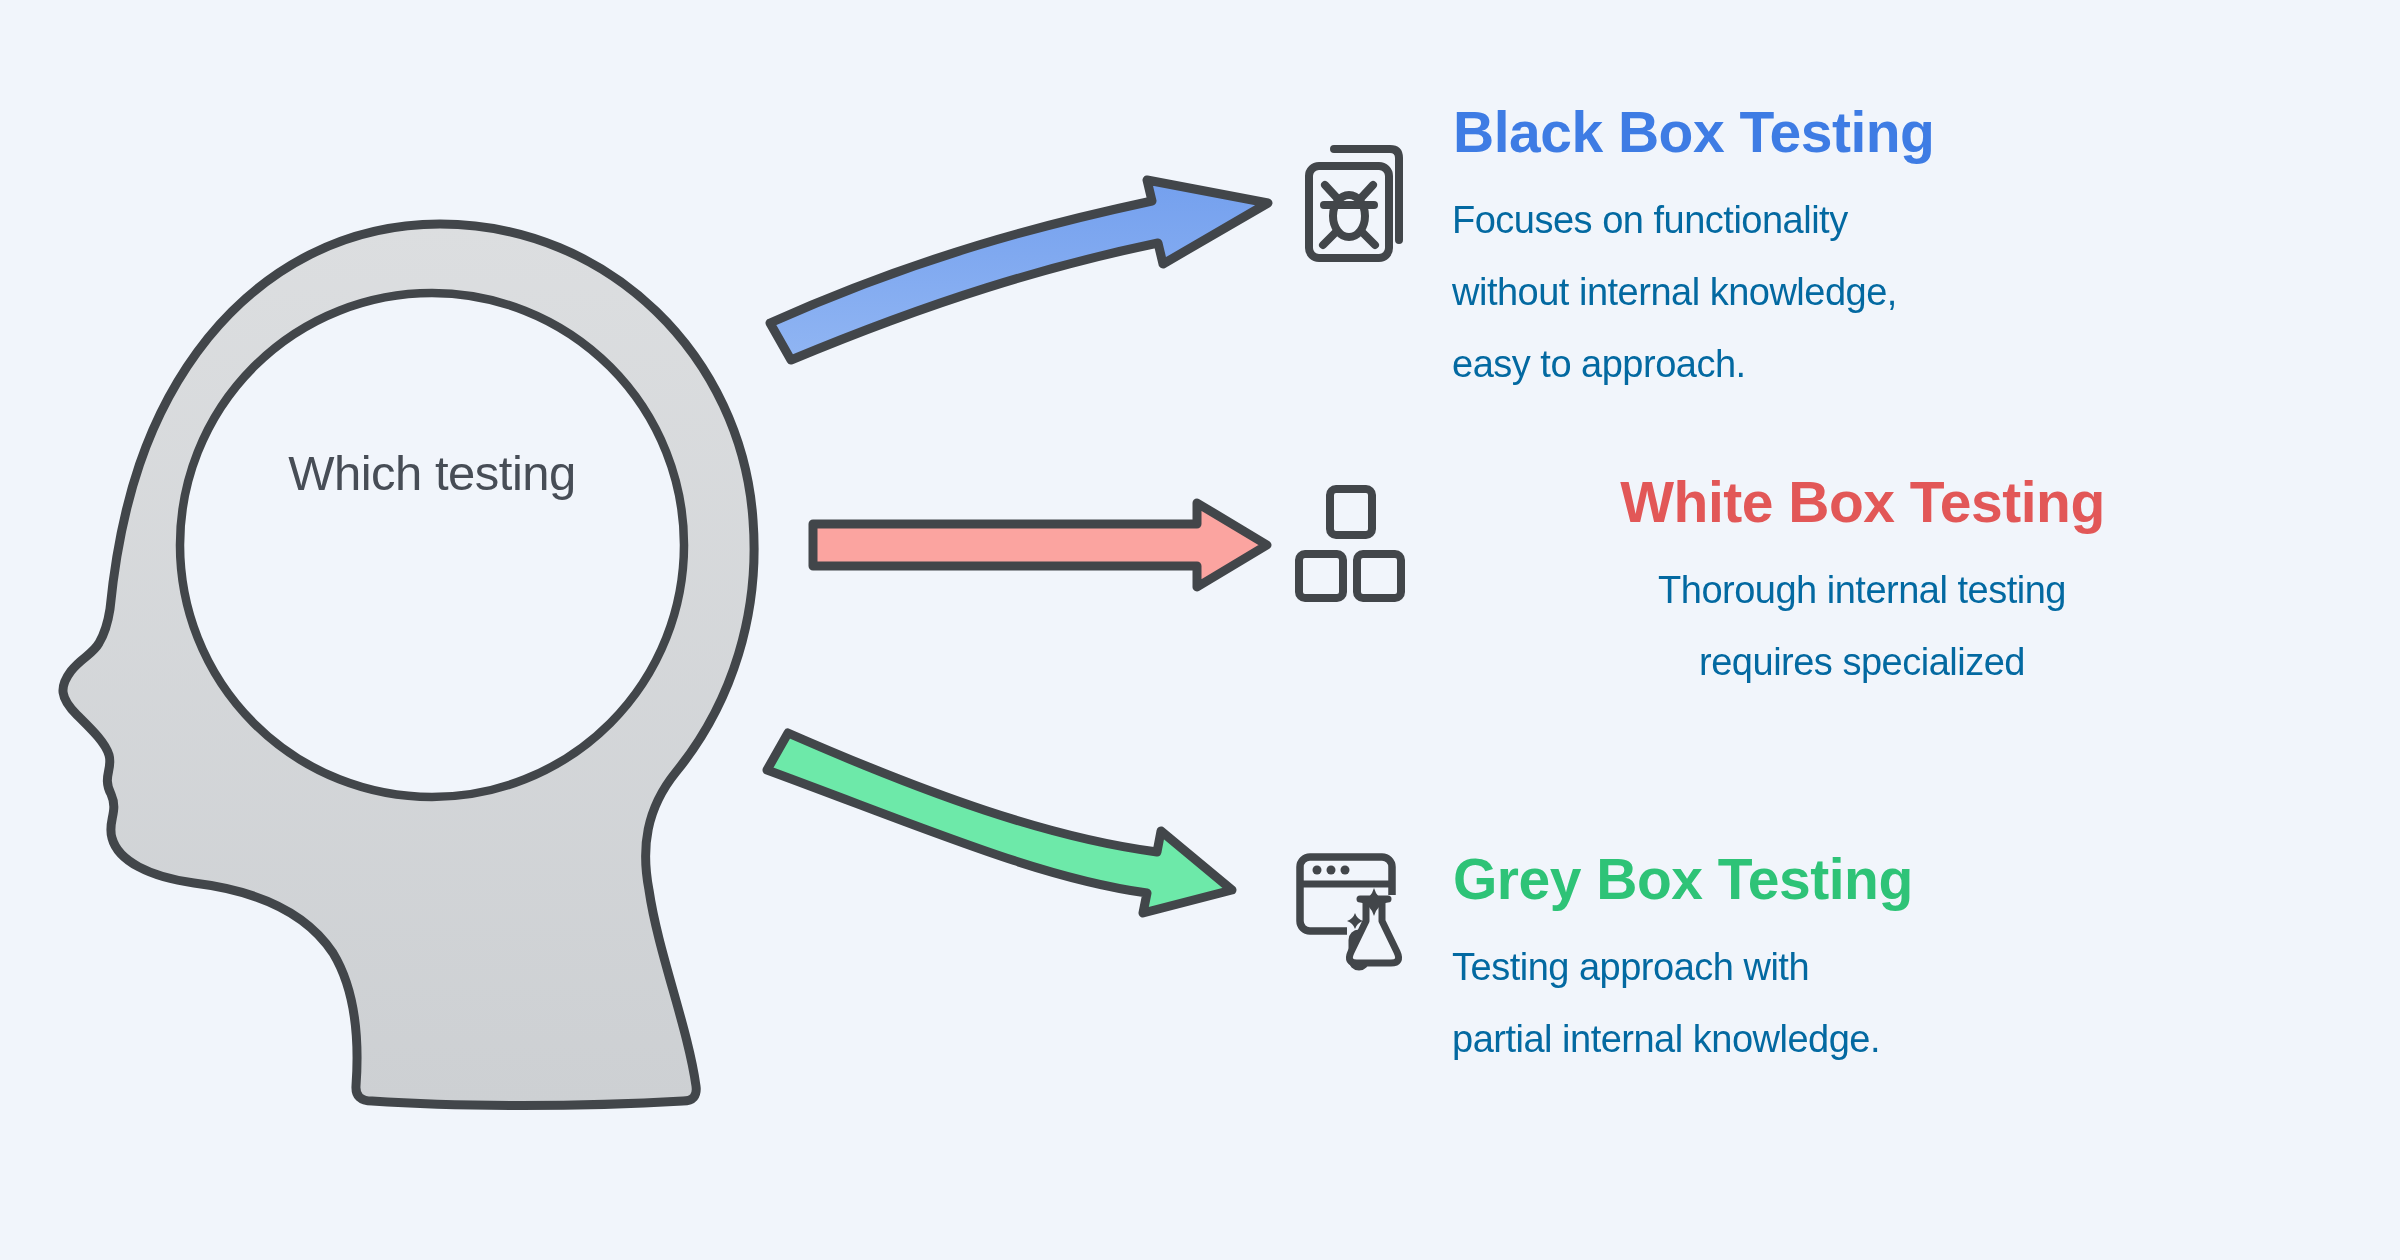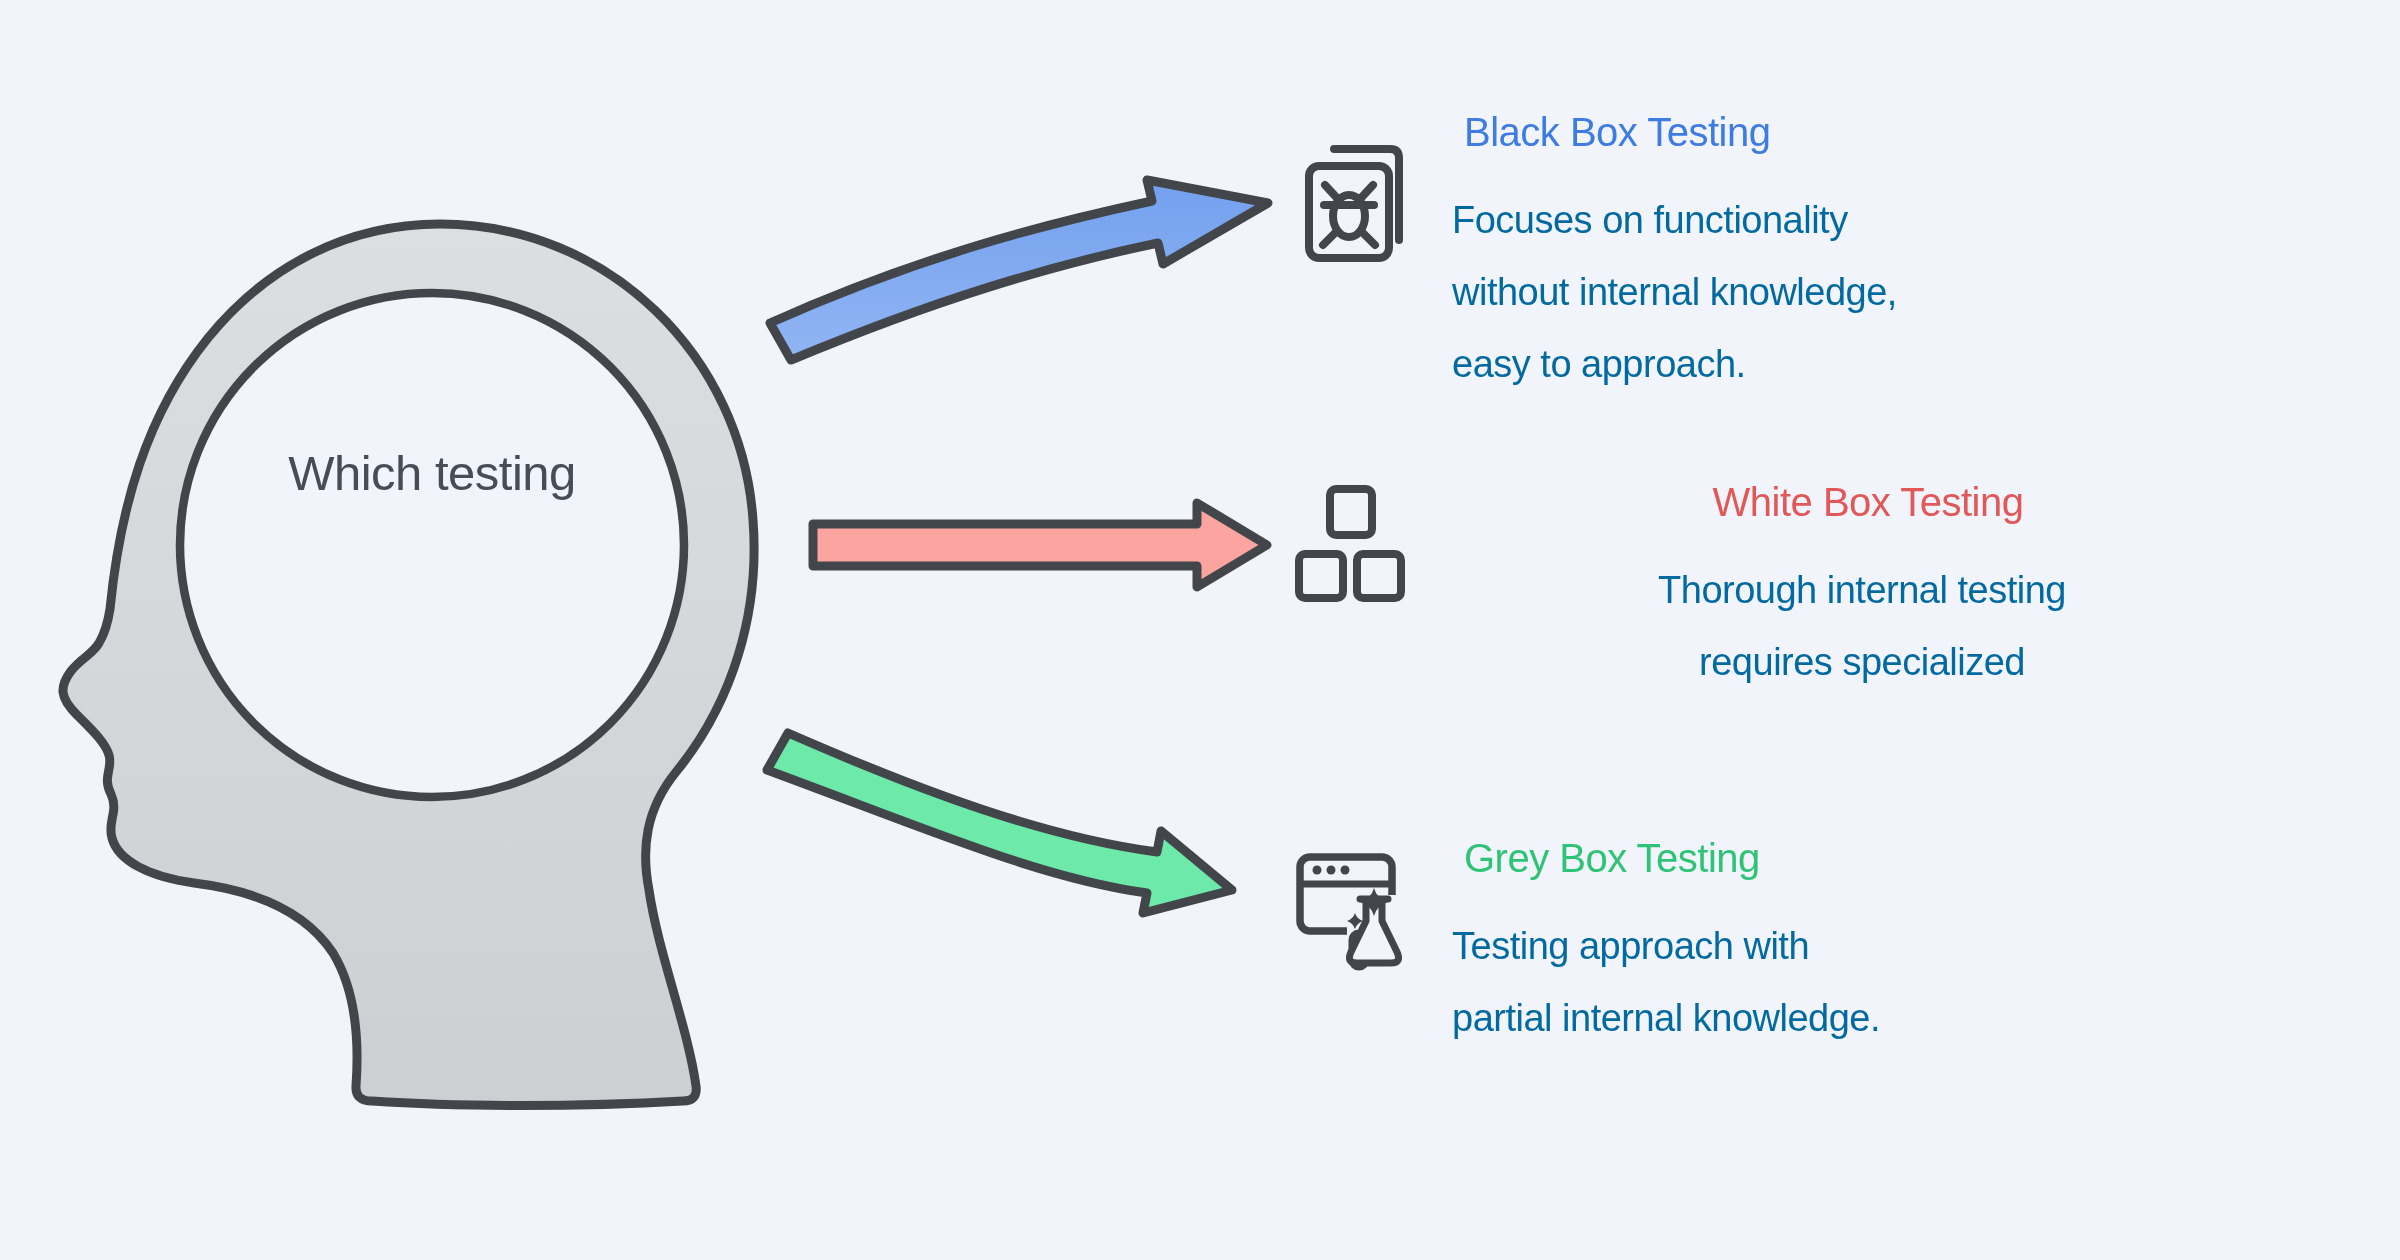--- a/index.html
+++ b/index.html
@@ -17,33 +17,33 @@
     left:172px;top:438px;width:520px;
     text-align:center;
     font-weight:normal;
     font-size:49px;line-height:71px;
     color:#474d56;
     letter-spacing:-0.5px;
   }
   
   .section{position:absolute;left:1452px;width:820px;}
   .section h2{
-    margin:0 0 20px 12px;
-    font-size:40px;line-height:64px;
-    font-weight:normal;letter-spacing:-0.5px;
+    margin:0 0 20px 1px;
+    font-size:57px;line-height:64px;
+    font-weight:bold;letter-spacing:-0.5px;
   }
   .section .desc{
     font-size:38px;line-height:72px;
     color:#0369a1;letter-spacing:-0.5px;
   }
   .section-black{top:100px;}
   .section-black h2{color:#3e7ce4;}
   .section-white{top:470px;text-align:center;}
   .section-white h2{color:#e25757;}
-  .section-grey{top:826px;}
+  .section-grey{top:847px;}
   .section-grey h2{color:#2ec377;}
 </style>
 </head>
 <body>
 
 <div class="stage">
 
   <svg width="2400" height="1260" viewBox="0 0 2400 1260">
     <defs>
       <linearGradient id="headGrad" x1="0" y1="0" x2="0" y2="1">

